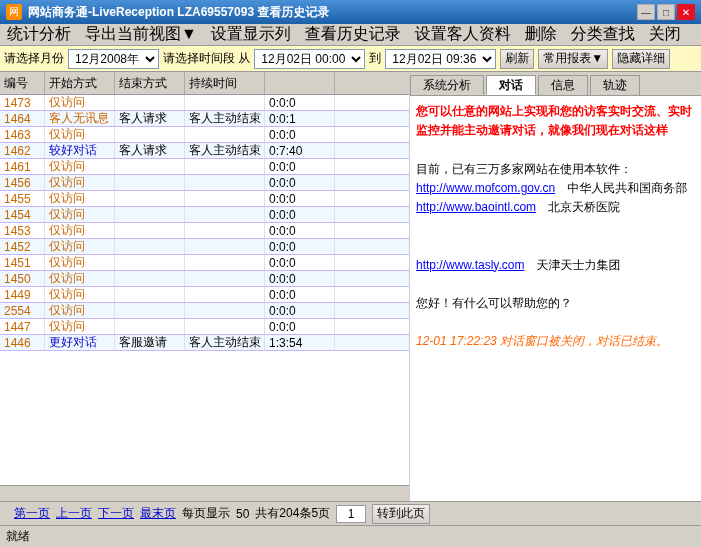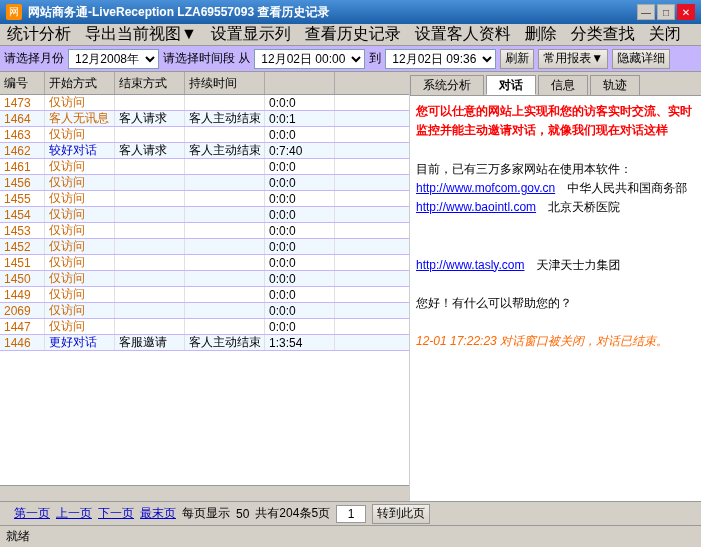--- a/index.html
+++ b/index.html
@@ -59,21 +59,21 @@
     }
     .menu-item {
       font-size: 16px;
       color: #000;
       cursor: pointer;
       padding: 1px 3px;
     }
 
     
     .toolbar {
-      background: #c4b5fd;
+      background: #fef9c3;
       padding: 2px 4px;
       display: flex;
       align-items: center;
       gap: 4px;
       border-bottom: 1px solid #999;
       height: 26px;
     }
     .toolbar-label { font-size: 12px; color: #000; }
     .toolbar-select {
       height: 20px;
@@ -393,21 +393,21 @@
       <div class="td">0:0:0</div>
     </div>
         <div class="table-row">
       <div class="td" style="color:#cc6600">1449</div>
       <div class="td" style="color:#cc6600">仅访问</div>
       <div class="td"></div>
       <div class="td"></div>
       <div class="td">0:0:0</div>
     </div>
         <div class="table-row">
-      <div class="td" style="color:#cc6600">2069</div>
+      <div class="td" style="color:#cc6600">2554</div>
       <div class="td" style="color:#cc6600">仅访问</div>
       <div class="td"></div>
       <div class="td"></div>
       <div class="td">0:0:0</div>
     </div>
         <div class="table-row">
       <div class="td" style="color:#cc6600">1447</div>
       <div class="td" style="color:#cc6600">仅访问</div>
       <div class="td"></div>
       <div class="td"></div>

